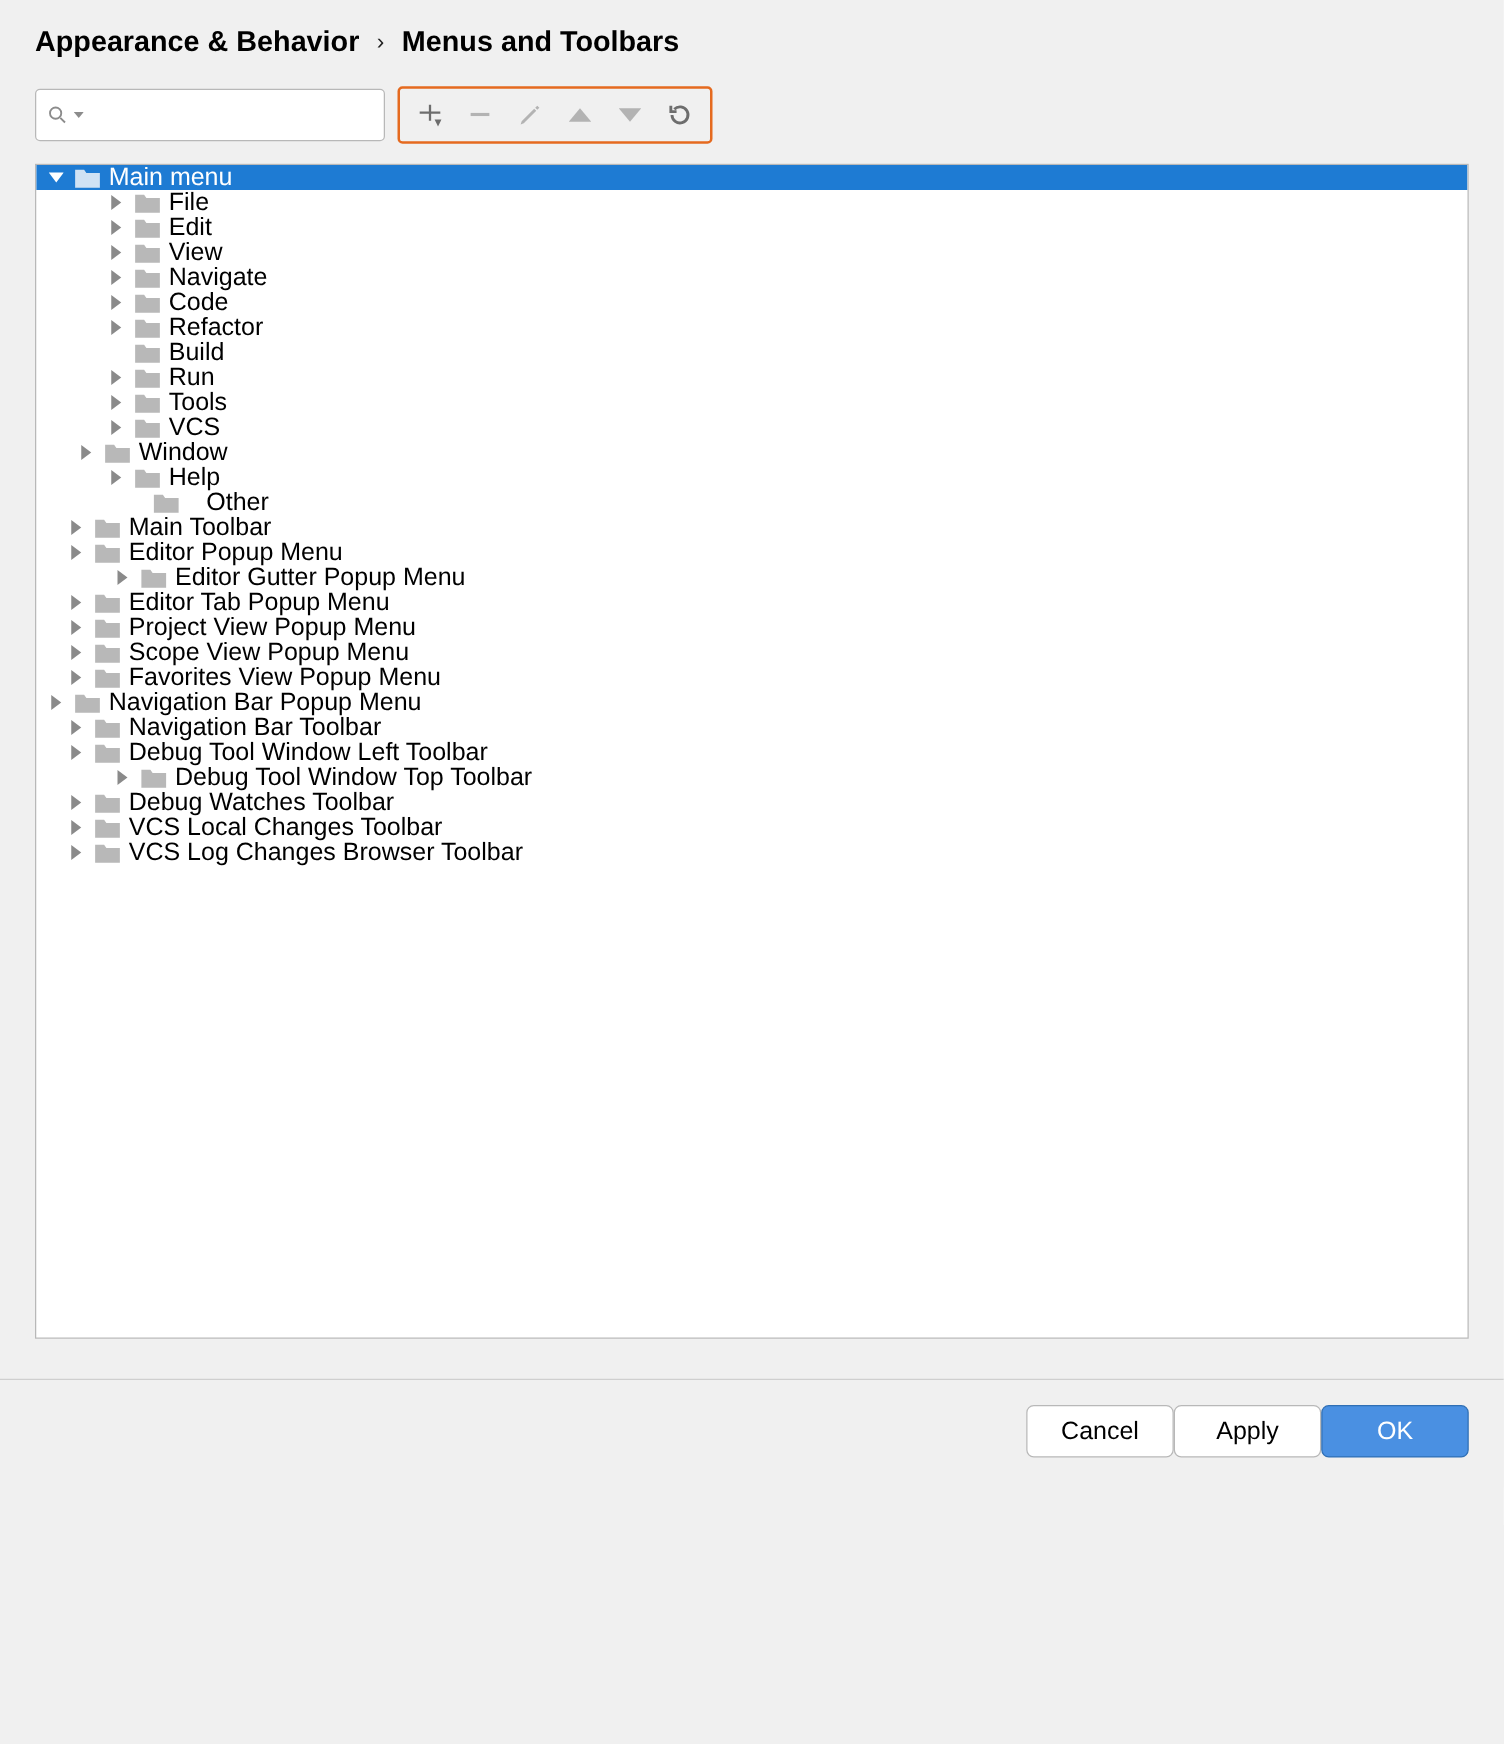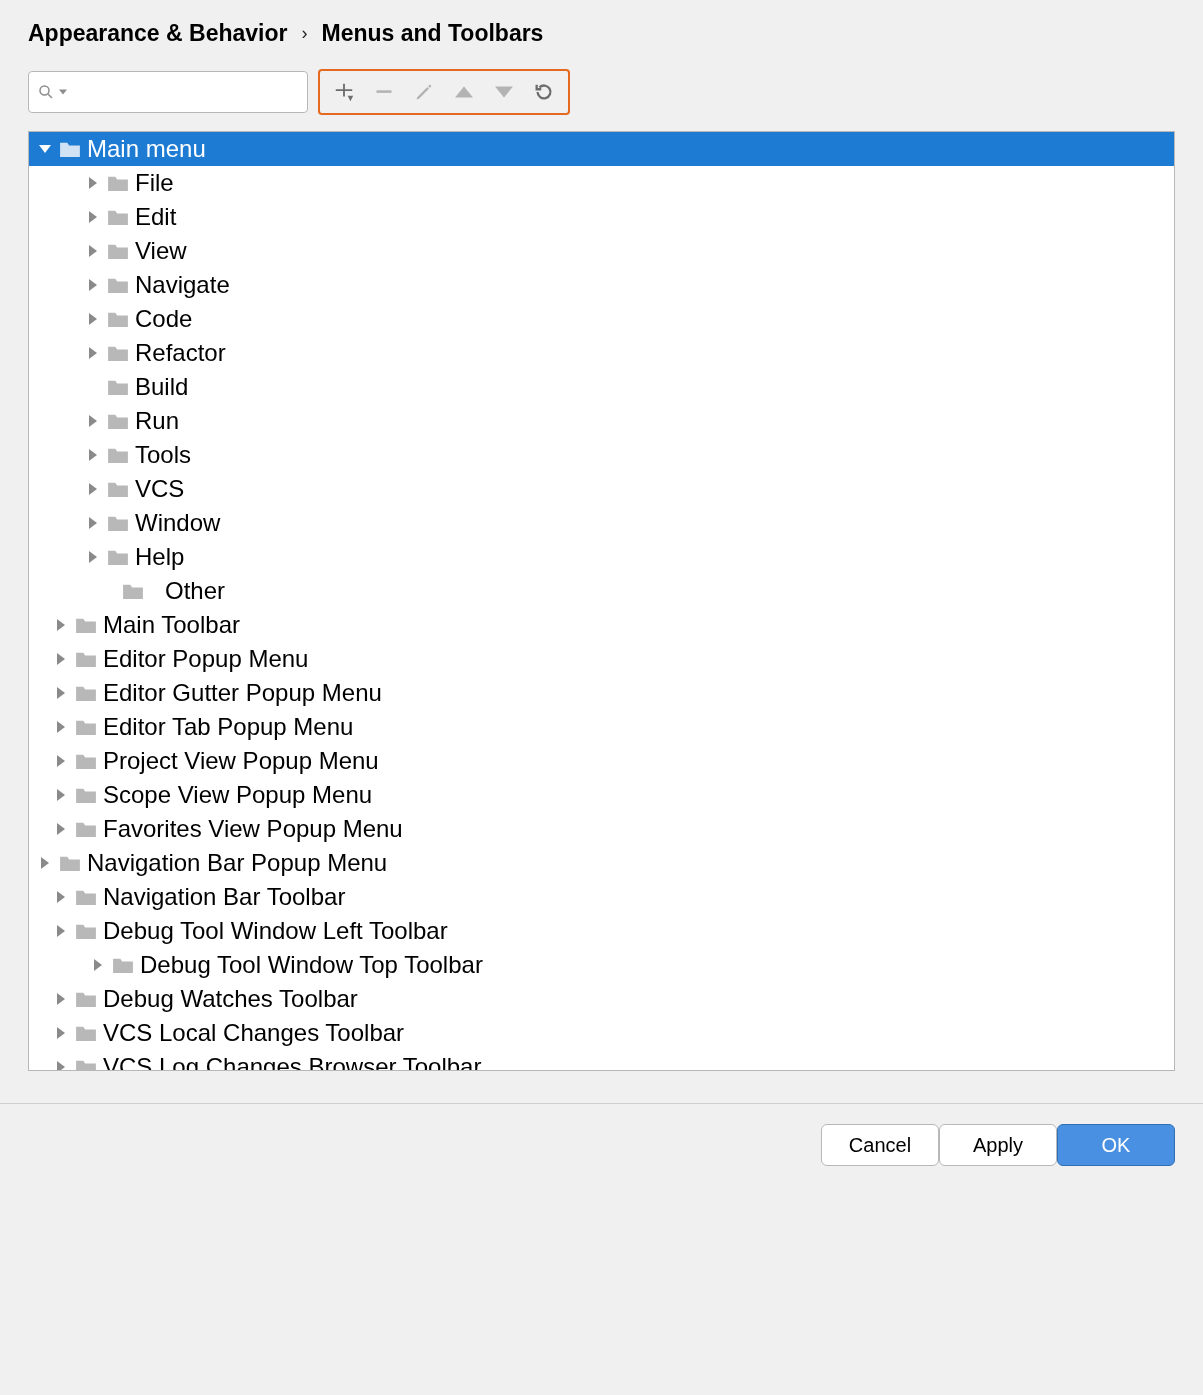--- a/index.html
+++ b/index.html
@@ -78,22 +78,22 @@
   }
   .tree-wrap{
     border:1px solid #b8b8b8;
     background:#fff;
     height:940px;
     overflow:auto;
   }
   .tree-row{
     display:flex;
     align-items:center;
-    height:34px;
-    font-size:24px;
+    height:20px;
+    font-size:20px;
     color:#000;
     white-space:nowrap;
     cursor:default;
   }
   .tree-row.selected{
     background:#1e7bd3;
     color:#fff;
   }
   .tree-row.selected .folder-icon svg path{fill:#d0e2f4;}
   .disclosure{
@@ -332,21 +332,21 @@
             <path d="M1 0 L9 6 L1 12 Z" fill="#8a8a8a"></path>
           </svg>
         </span>
         <span class="folder-icon">
           <svg width="22" height="18" viewBox="0 0 24 20">
             <path d="M1 3 L9 3 L11 6 L23 6 L23 19 L1 19 Z" fill="#b8b8b8"></path>
           </svg>
         </span>
         <span>VCS</span>
       </div>
-      <div class="tree-row" style="padding-left: 56px;">
+      <div class="tree-row" style="padding-left: 32px;">
         <span class="disclosure">
           <svg width="10" height="12" viewBox="0 0 10 12">
             <path d="M1 0 L9 6 L1 12 Z" fill="#8a8a8a"></path>
           </svg>
         </span>
         <span class="folder-icon">
           <svg width="22" height="18" viewBox="0 0 24 20">
             <path d="M1 3 L9 3 L11 6 L23 6 L23 19 L1 19 Z" fill="#b8b8b8"></path>
           </svg>
         </span>
@@ -393,21 +393,21 @@
             <path d="M1 0 L9 6 L1 12 Z" fill="#8a8a8a"></path>
           </svg>
         </span>
         <span class="folder-icon">
           <svg width="22" height="18" viewBox="0 0 24 20">
             <path d="M1 3 L9 3 L11 6 L23 6 L23 19 L1 19 Z" fill="#b8b8b8"></path>
           </svg>
         </span>
         <span>Editor Popup Menu</span>
       </div>
-      <div class="tree-row" style="padding-left: 24px;">
+      <div class="tree-row" style="padding-left: 24px; margin-left: 37px;">
         <span class="disclosure">
           <svg width="10" height="12" viewBox="0 0 10 12">
             <path d="M1 0 L9 6 L1 12 Z" fill="#8a8a8a"></path>
           </svg>
         </span>
         <span class="folder-icon">
           <svg width="22" height="18" viewBox="0 0 24 20">
             <path d="M1 3 L9 3 L11 6 L23 6 L23 19 L1 19 Z" fill="#b8b8b8"></path>
           </svg>
         </span>

